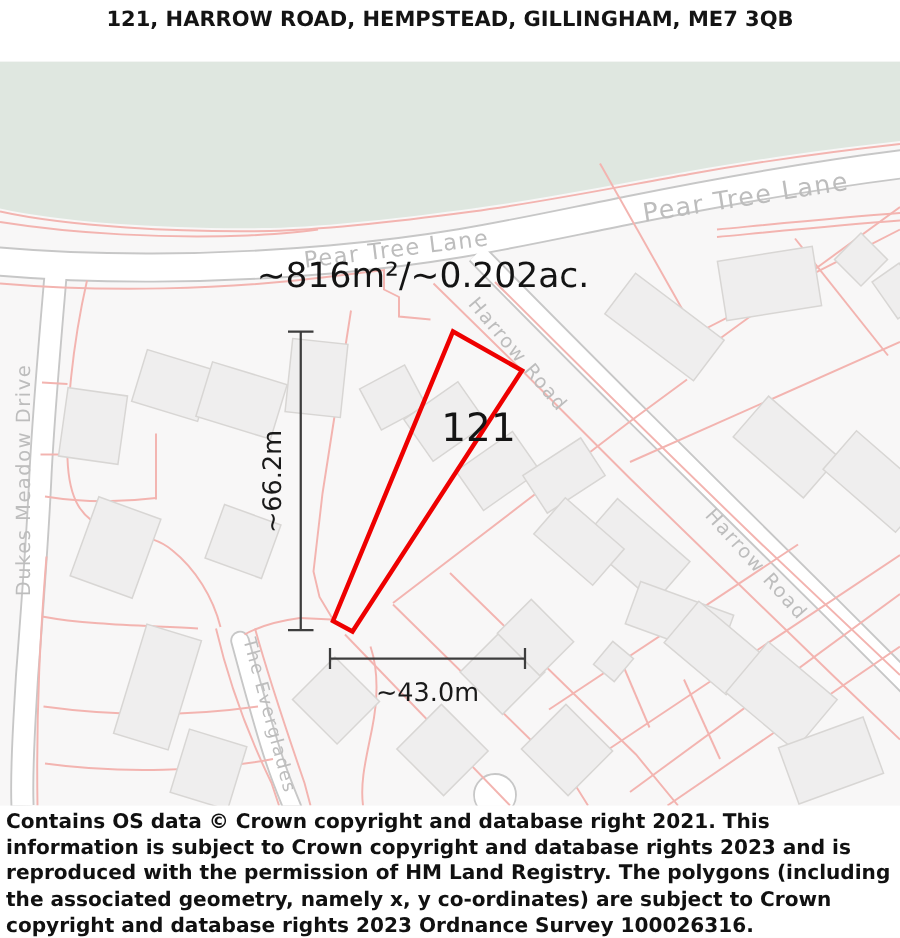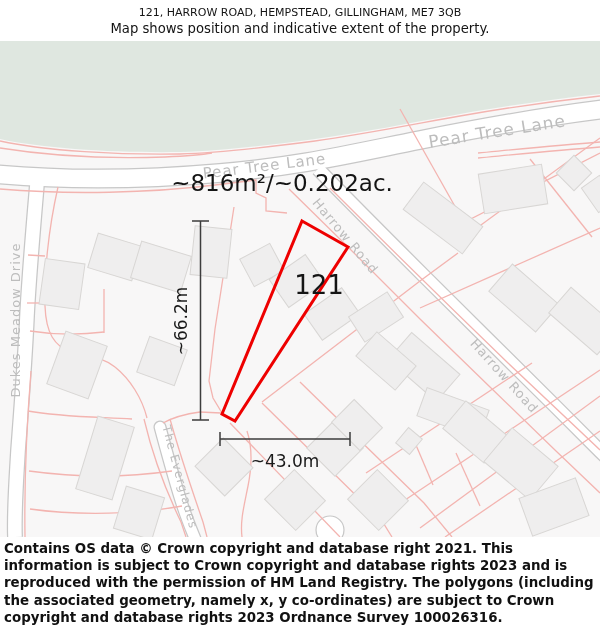--- a/index.html
+++ b/index.html
@@ -1,42 +1,41 @@
 <!DOCTYPE html>
 <html><head>
 <meta charset="utf-8">
 <style>
   html,body{margin:0;padding:0;}
   body{
     width:600px;height:625px;overflow:hidden;background:#ffffff;
     font-family:"DejaVu Sans","Liberation Sans",sans-serif;color:#111;
   }
   .header{height:41px;text-align:center;padding-top:5px;box-sizing:border-box;background:#fff;}
-  .header .title{font-size:11px;line-height:16px;color:#141414;}
+  .header .title{font-size:14px;line-height:16px;color:#141414;font-weight:bold;}
   .header .subtitle{font-size:13.2px;line-height:16px;color:#141414;}
   .map-wrap{width:600px;height:496px;position:relative;background:#f8f7f7;}
   svg{display:block;}
   .building{fill:#efeeee;stroke:#d8d6d4;stroke-width:1;}
   .pink{fill:none;stroke:#f3b4b0;stroke-width:1.3;}
   .casing{fill:none;stroke:#c7c7c7;}
   .roadfill{fill:none;stroke:#ffffff;}
   .rlabel{fill:#bdbdbd;letter-spacing:1px;}
   .dim{stroke:#3d3d3d;stroke-width:1.5;fill:none;}
   .dimtext{fill:#1a1a1a;font-size:17px;}
   .footer{
     box-sizing:border-box;width:600px;padding:3px 4px 0 4px;background:#fff;
     font-size:13.4px;line-height:17.2px;color:#111;font-weight:bold;
   }
 </style>
 </head>
 <body>
 
 <div class="header">
   <div class="title">121, HARROW ROAD, HEMPSTEAD, GILLINGHAM, ME7 3QB</div>
-  <div class="subtitle">Map shows position and indicative extent of the property.</div>
 </div>
 
 <div class="map-wrap">
 <svg width="600" height="496" viewBox="0 0 600 496">
 
   <rect x="0" y="0" width="600" height="496" fill="#f8f7f7"></rect>
 
   <path d="M0,0 H600 V53 C555,58 505,65 460,73 C410,82 360,92 315,98 C270,104 220,110 180,111 C120,112 45,108 0,98 Z" fill="#dfe7e0"></path>
 
   <g>

